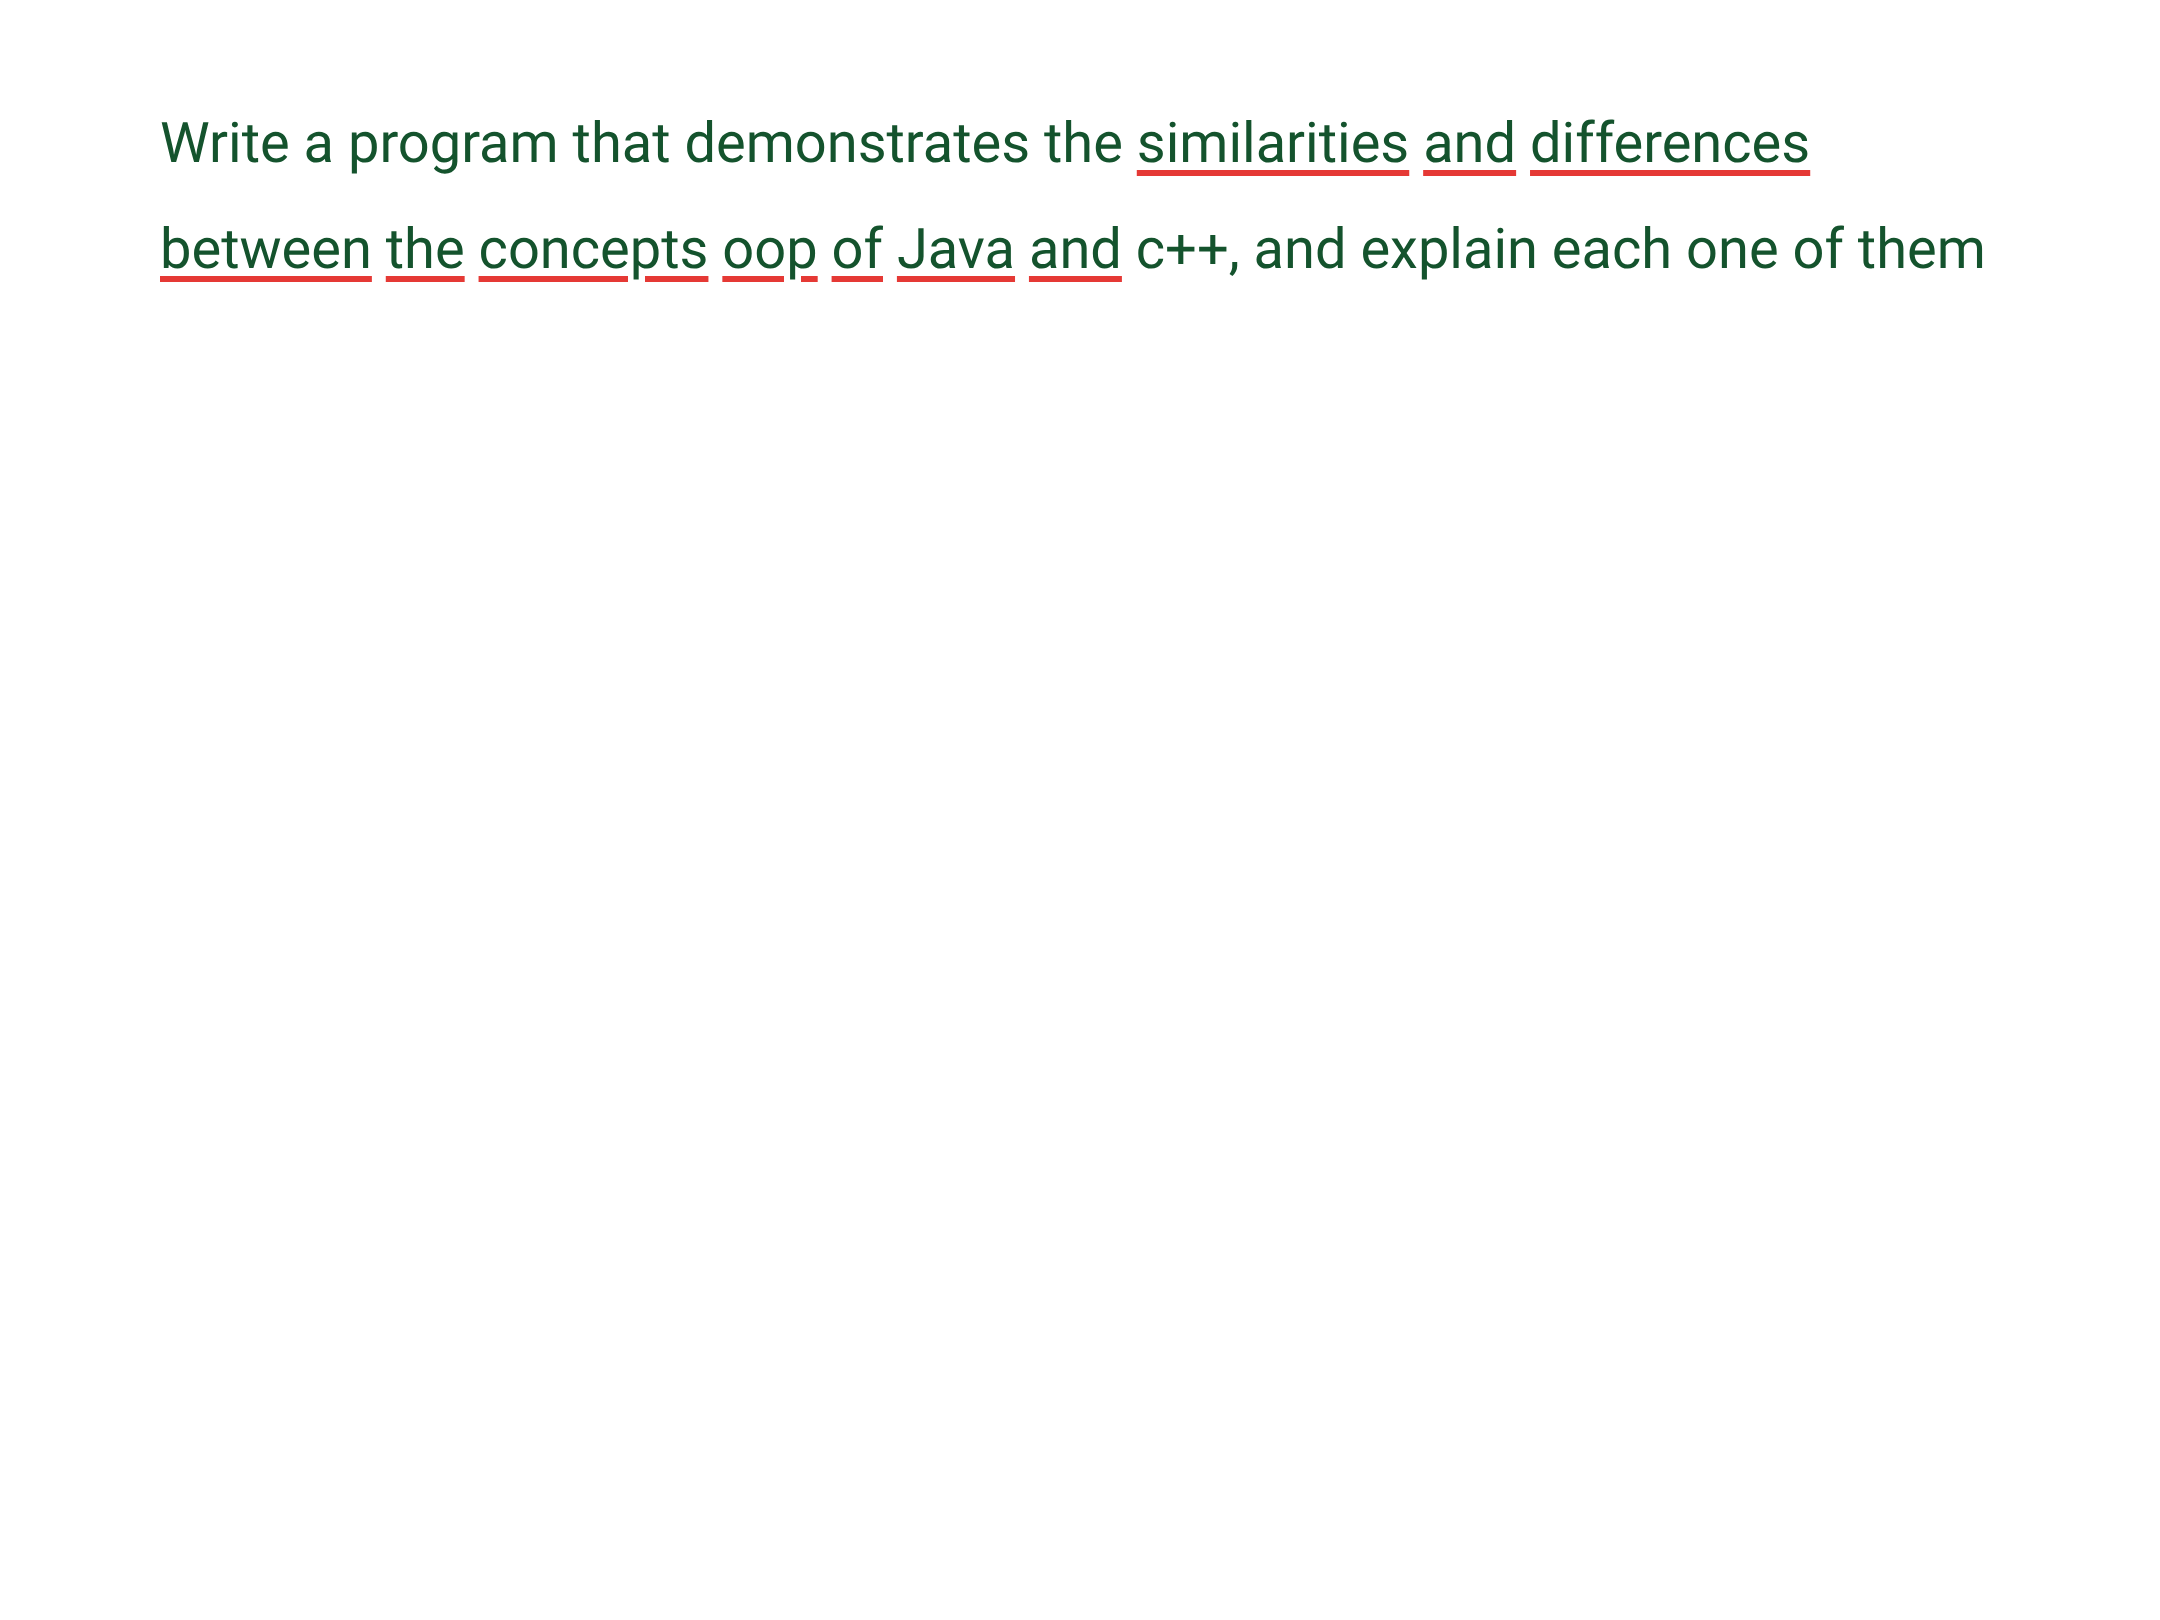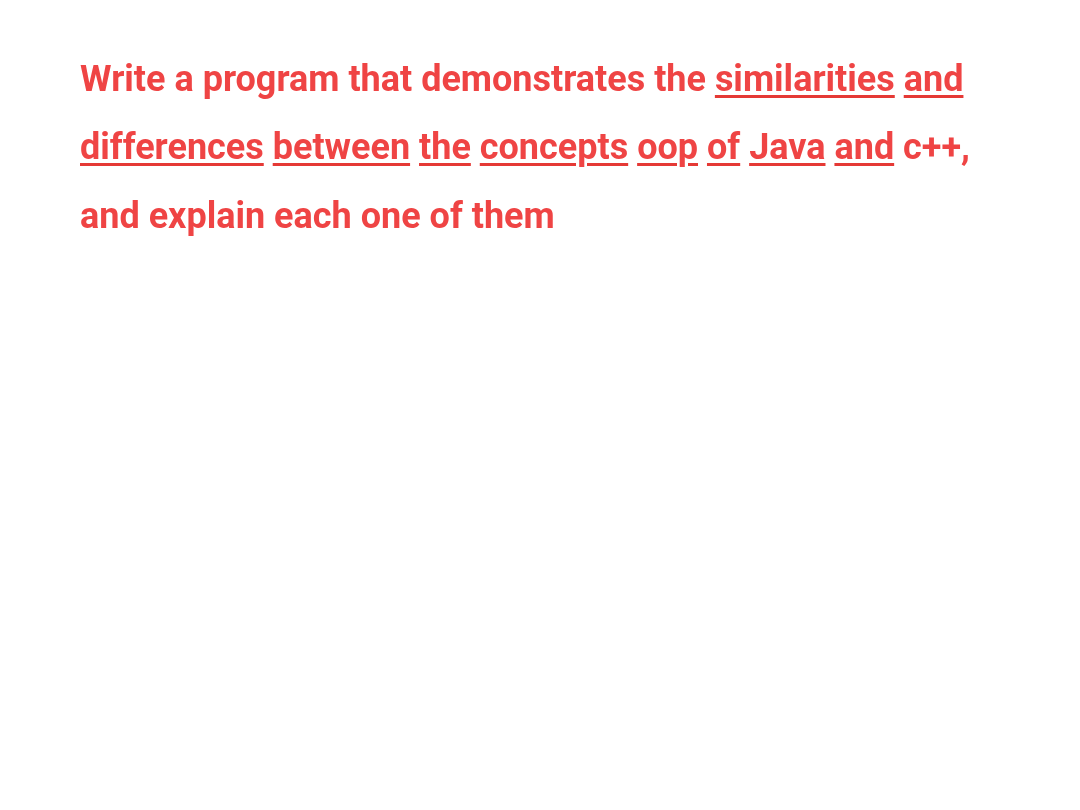--- a/index.html
+++ b/index.html
@@ -8,24 +8,24 @@
       box-sizing: border-box;
     }
     body {
       width: 1080px;
       height: 810px;
       background: #ffffff;
       font-family: Roboto, Arial, sans-serif;
       padding: 45px 80px;
     }
     .text-block {
-      font-size: 36px;
+      font-size: 28px;
       line-height: 1.9;
-      color: #ef4444;
-      font-weight: 700;
+      color: #14532d;
+      font-weight: 400;
     }
     .underlined {
       text-decoration: underline;
       text-decoration-color: #e53935;
       text-decoration-thickness: 3px;
       text-underline-offset: 4px;
     }
   </style>
 </head>
 <body>

